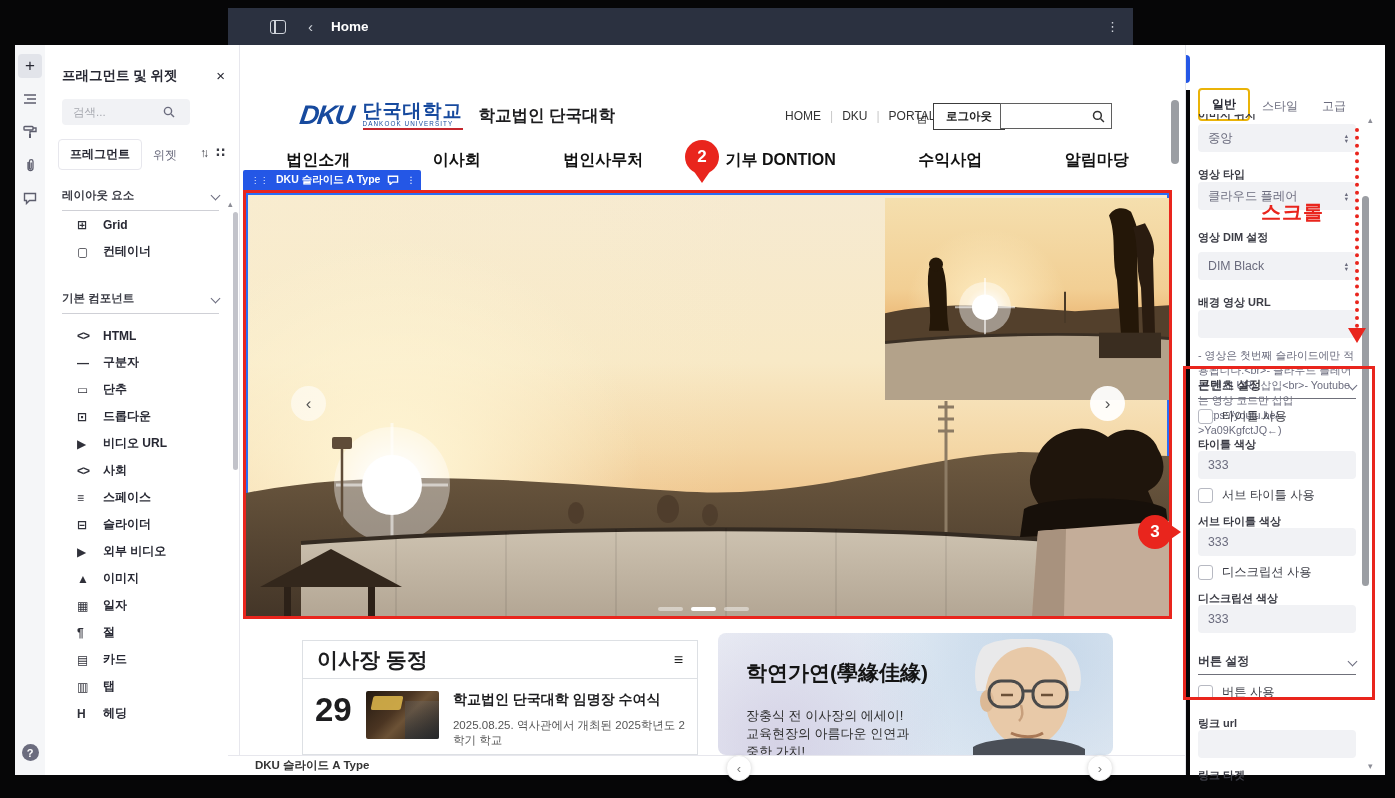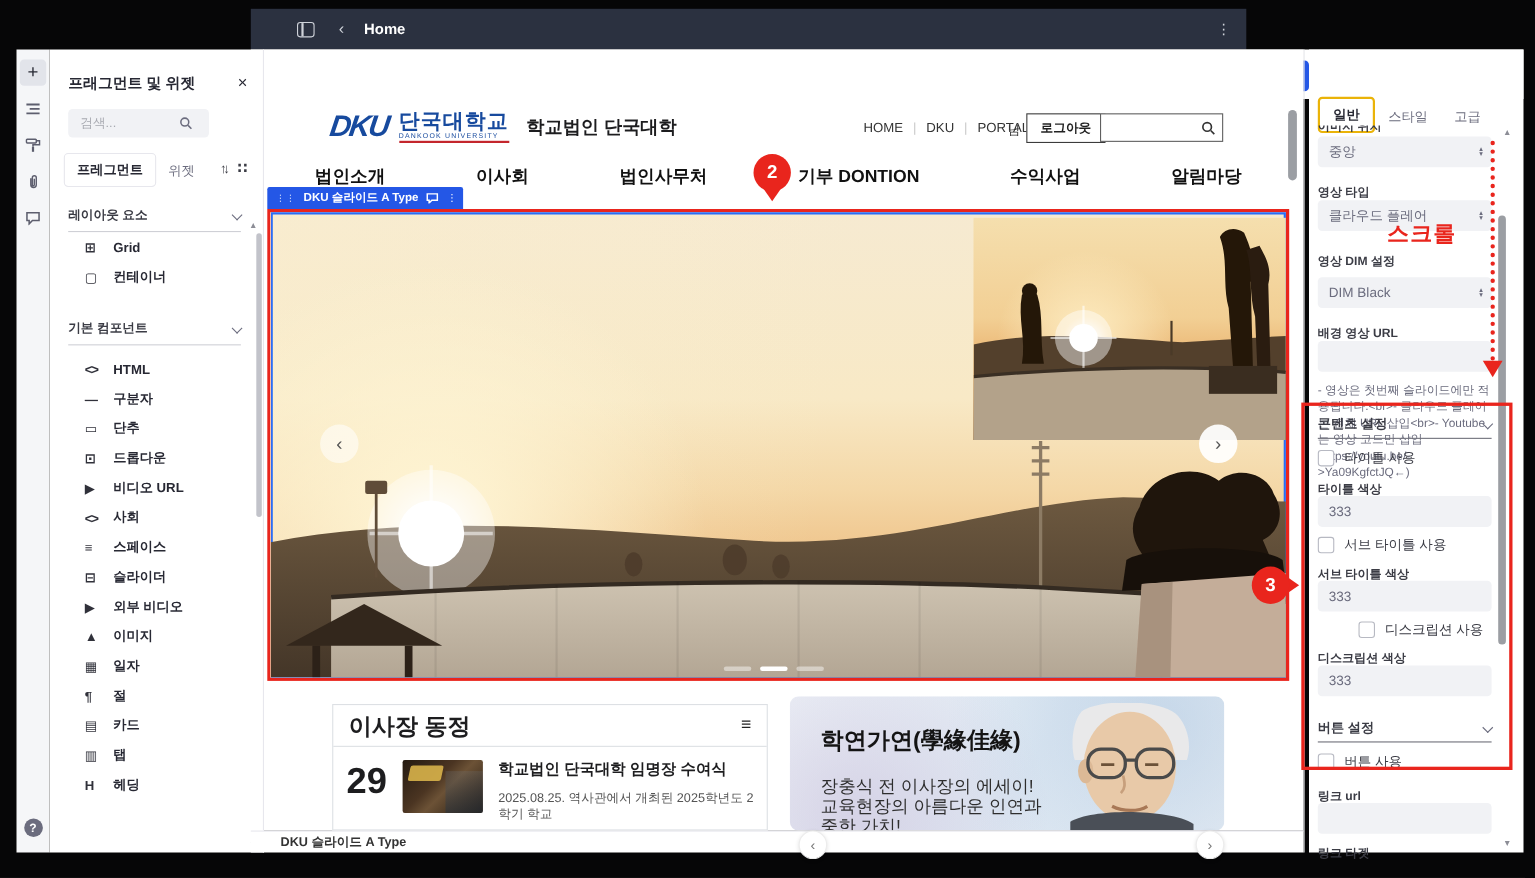--- a/index.html
+++ b/index.html
@@ -94,21 +94,21 @@
   .news-thumb::before{content:"";position:absolute;left:6px;top:5px;width:30px;height:14px;background:#d8b24a;transform:skewX(-12deg);border-radius:2px;opacity:.9;}
   .news-thumb::after{content:"";position:absolute;right:0;top:10px;width:34px;height:38px;background:linear-gradient(180deg,#6e7d8d33,#2b343d99);}
   .news-h{font-size:14px;font-weight:bold;color:#1d1d1f;}
   .news-d{font-size:11.5px;color:#555;}
   .essay{left:718px;top:633px;width:395px;height:122px;border-radius:8px;overflow:hidden;
     background:
       radial-gradient(circle at 85% 20%, rgba(174,199,224,.55), transparent 55%),
       radial-gradient(circle at 15% 90%, rgba(196,183,214,.5), transparent 50%),
       linear-gradient(120deg,#eef3f8,#dfe9f3 55%,#e8eef5);}
   .essay-title{font-size:21px;font-weight:bold;color:#141414;}
-  .essay-line{font-size:16px;color:#2e2e2e;line-height:18px;}
+  .essay-line{font-size:13px;color:#2e2e2e;line-height:18px;}
   
   .statusbar{left:228px;top:755px;width:957px;height:20px;background:#fff;border-top:1px solid #e7e7ed;z-index:40;display:flex;align-items:center;}
   .status-lbl{font-size:11.5px;font-weight:bold;color:#333;margin-left:27px;}
   .page-chev{position:absolute;width:26px;height:26px;border-radius:50%;background:#fff;border:1px solid #ececec;box-shadow:0 1px 4px rgba(0,0,0,.12);display:flex;align-items:center;justify-content:center;color:#777;font-size:13px;z-index:41;}
   
   .rpanel{left:1190px;top:45px;width:195px;height:730px;background:#fff;overflow:hidden;}
   .rp-divider{left:1185px;top:45px;width:1px;height:730px;background:#e5e6ea;}
   .rp-tabs{display:flex;align-items:flex-end;margin:43px 0 0 8px;}
   .rp-tab{font-size:12px;color:#6b6c7e;padding:6px 12px;}
   .rp-tab.active{border:2px solid #eab308;border-radius:4px;color:#272833;font-weight:bold;}
@@ -561,21 +561,21 @@
   <span class="cb-lbl">타이틀 사용</span>
 </div>
 <span class="rp-lbl" style="top:437px;">타이틀 색상</span>
 <input class="rp-input" style="top: 451px;" value="333">
 <div class="cb-row" style="top:487px;">
   <span class="cb"></span>
   <span class="cb-lbl">서브 타이틀 사용</span>
 </div>
 <span class="rp-lbl" style="top:514px;">서브 타이틀 색상</span>
 <input class="rp-input" style="top: 528px;" value="333">
-<div class="cb-row" style="top:564px;margin-left:37px;">
+<div class="cb-row" style="top:564px;">
   <span class="cb"></span>
   <span class="cb-lbl">디스크립션 사용</span>
 </div>
 <span class="rp-lbl" style="top:591px;">디스크립션 색상</span>
 <input class="rp-input" style="top: 605px;" value="333">
 
 <div class="rp-sec" style="top:653px;">
   <span>버튼 설정</span>
     <span class="chev"></span>
 </div>

